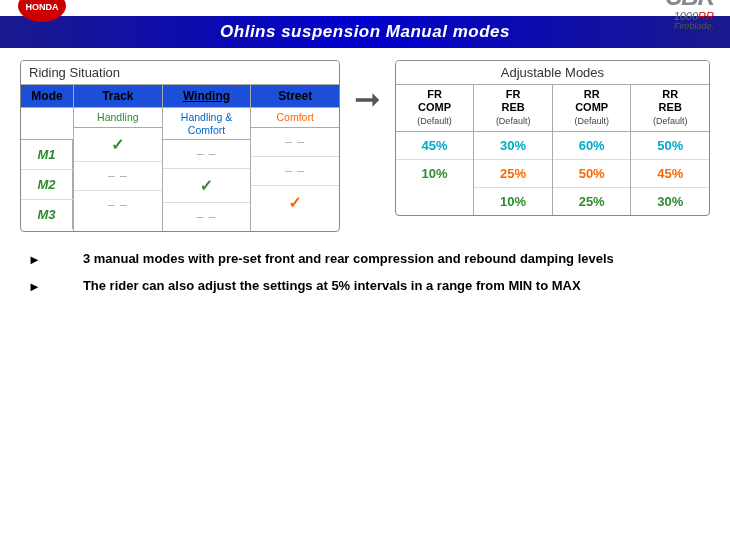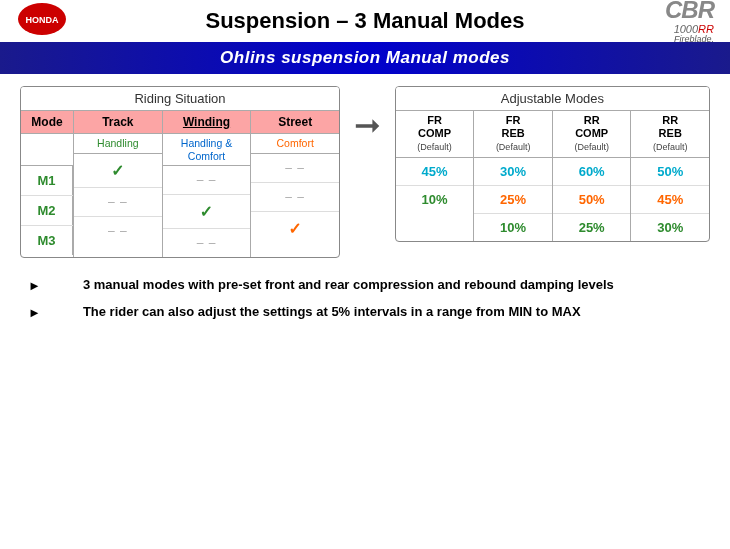--- a/index.html
+++ b/index.html
@@ -74,21 +74,21 @@
 
     
     .riding-table {
       border: 1.5px solid #888;
       border-radius: 4px;
       overflow: hidden;
       min-width: 320px;
     }
     .riding-header-row {
       background: #fff;
-      text-align: center;
+      text-align: left;
       font-size: 13px;
       color: #333;
       padding: 4px 8px;
       border-bottom: 1px solid #aaa;
     }
     .riding-cols {
       display: flex;
     }
     .mode-col {
       min-width: 52px;
@@ -101,21 +101,21 @@
     }
     .riding-col:last-child {
       border-right: none;
     }
     .col-header {
       padding: 4px 6px;
       font-size: 12px;
       font-weight: bold;
       text-align: center;
       border-bottom: 1px solid #aaa;
-      background: #fca5a5;
+      background: #1d4ed8;
     }
     .col-header.winding {
       text-decoration: underline;
     }
     .sub-header {
       padding: 3px 4px;
       font-size: 10.5px;
       text-align: center;
       border-bottom: 1px solid #aaa;
       line-height: 1.2;
@@ -135,20 +135,21 @@
       min-width: 52px;
       padding: 7px 6px;
       font-size: 13px;
       font-weight: bold;
       color: #2e8b2e;
       border-right: 1px solid #aaa;
       text-align: center;
       display: flex;
       align-items: center;
       justify-content: center;
+      font-style: italic;
     }
     .checkmark {
       color: #2e8b2e;
       font-size: 16px;
       font-weight: bold;
     }
     .orange-check {
       color: #ff6600;
       font-size: 16px;
       font-weight: bold;
@@ -268,21 +269,20 @@
 <div class="header">
 
   <div class="honda-logo">
     <svg width="52" height="38" viewBox="0 0 52 38">
 
       <ellipse cx="26" cy="19" rx="24" ry="16" fill="#cc0000"></ellipse>
       <text x="26" y="23" text-anchor="middle" font-size="9" fill="white" font-weight="bold">HONDA</text>
     </svg>
   </div>
 
-  <span class="header-title">Suspension – 3 Manual Modes</span>
 
   <div class="cbr-logo">
     <div style="font-size:24px;font-weight:bold;font-style:italic;color:#888;letter-spacing:-1px;">CBR</div>
     <div style="font-size:11px;font-style:italic;color:#666;">1000<span style="color:#cc0000;">RR</span></div>
     <div style="font-size:9px;font-style:italic;color:#555;">Fireblade.</div>
   </div>
 </div>
 
 <div class="blue-banner">
   <span class="blue-banner-text">Ohlins suspension Manual modes</span>

